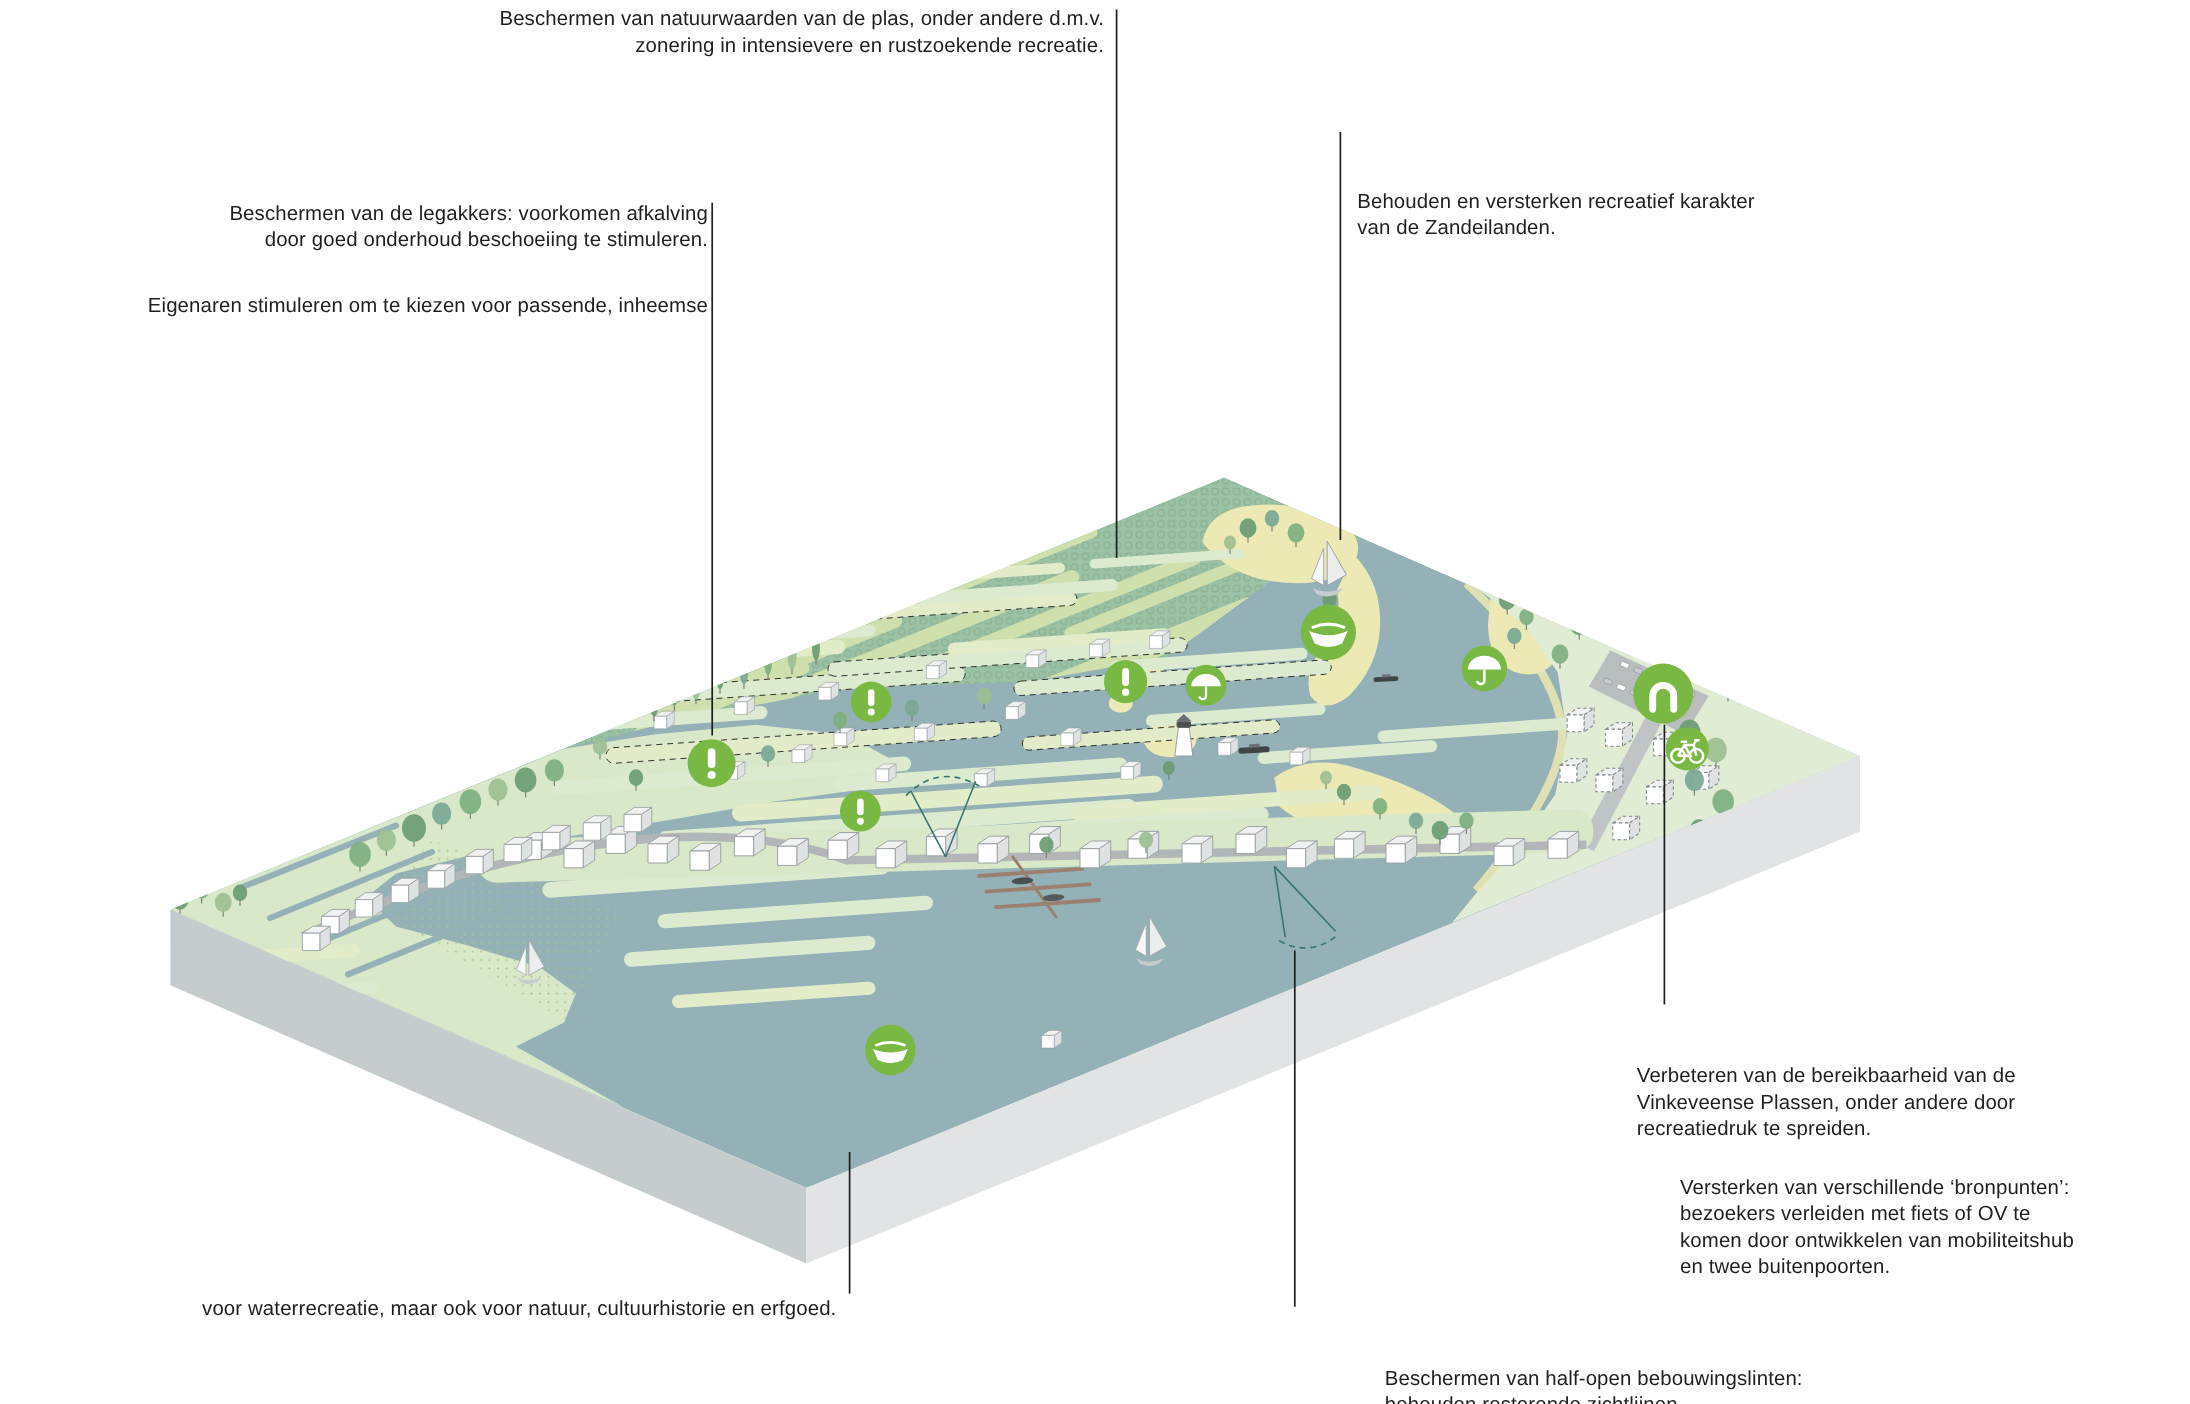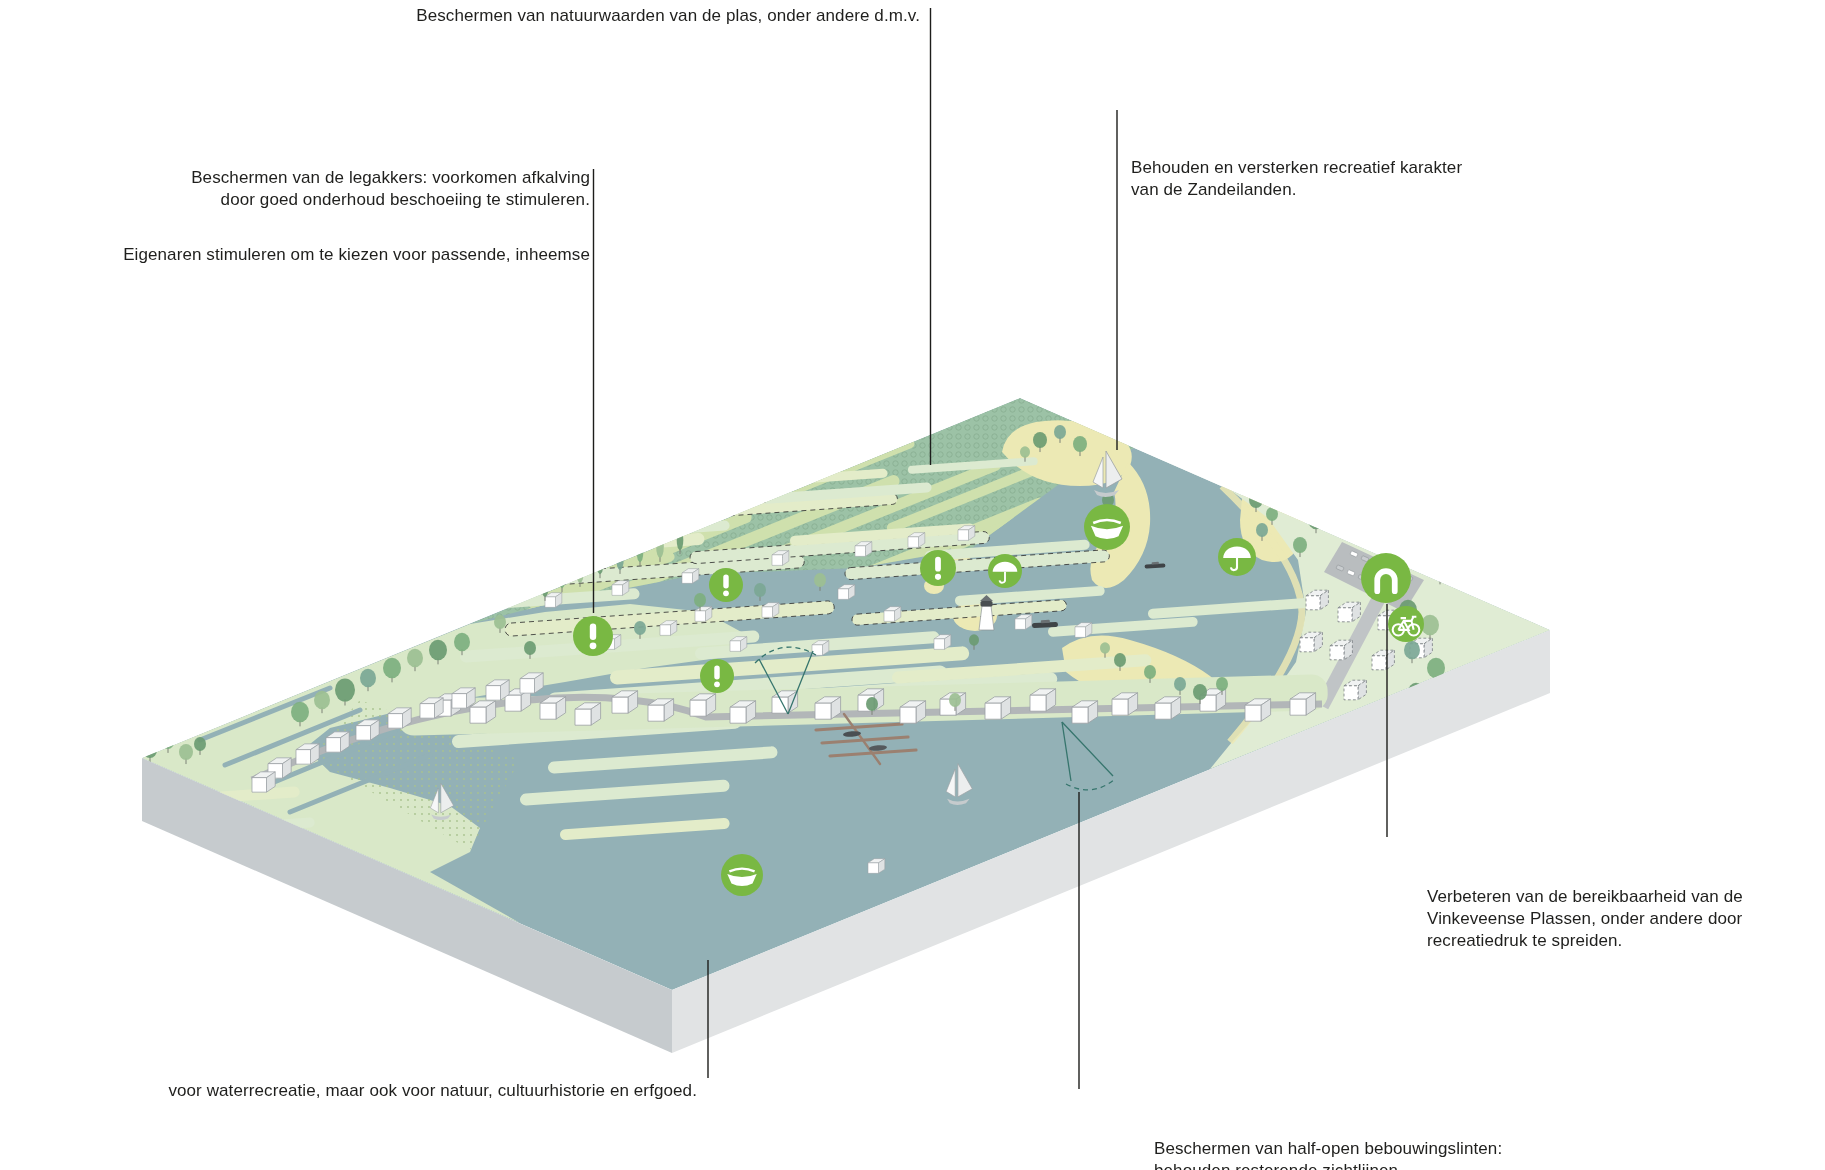--- a/index.html
+++ b/index.html
@@ -841,36 +841,43 @@
         </g>
         <g transform="translate(1406,624)">
           <circle r="18" fill="#79b843"></circle>
           <use href="#sym-bike" transform="scale(0.9) translate(-20,-20)"></use>
         </g>
       </g>
 </svg>
 
 <div class="ann ann-right" style="right:905px;top:5px">
   <div>Beschermen van natuurwaarden van de plas, onder andere d.m.v.</div>
+  <div>zonering in intensievere en rustzoekende recreatie.</div>
 </div>
 <div class="ann ann-left" style="left:1131px;top:111px">
   <div>Behouden en versterken recreatief karakter</div>
   <div>van de Zandeilanden.</div>
 </div>
 <div class="ann ann-right" style="right:1235px;top:167px">
   <div>Beschermen van de legakkers: voorkomen afkalving</div>
   <div>door goed onderhoud beschoeiing te stimuleren.</div>
 </div>
 <div class="ann ann-right" style="right:1235px;top:244px">
   <div>Eigenaren stimuleren om te kiezen voor passende, inheemse</div>
 </div>
-<div class="ann ann-left" style="left:1427px;top:840px">
+<div class="ann ann-left" style="left:1364px;top:840px">
   <div>Verbeteren van de bereikbaarheid van de</div>
   <div>Vinkeveense Plassen, onder andere door</div>
   <div>recreatiedruk te spreiden.</div>
+</div>
+<div class="ann ann-left" style="left:1400px;top:933px">
+  <div>Versterken van verschillende ‘bronpunten’:</div>
+  <div>bezoekers verleiden met fiets of OV te</div>
+  <div>komen door ontwikkelen van mobiliteitshub</div>
+  <div>en twee buitenpoorten.</div>
 </div>
 <div class="ann ann-right" style="right:1128px;top:1080px">
   <div>voor waterrecreatie, maar ook voor natuur, cultuurhistorie en erfgoed.</div>
 </div>
 <div class="ann ann-left" style="left:1154px;top:1092px">
   <div>Beschermen van half-open bebouwingslinten:</div>
   <div>behouden resterende zichtlijnen.</div>
 </div>
 
 </div>

